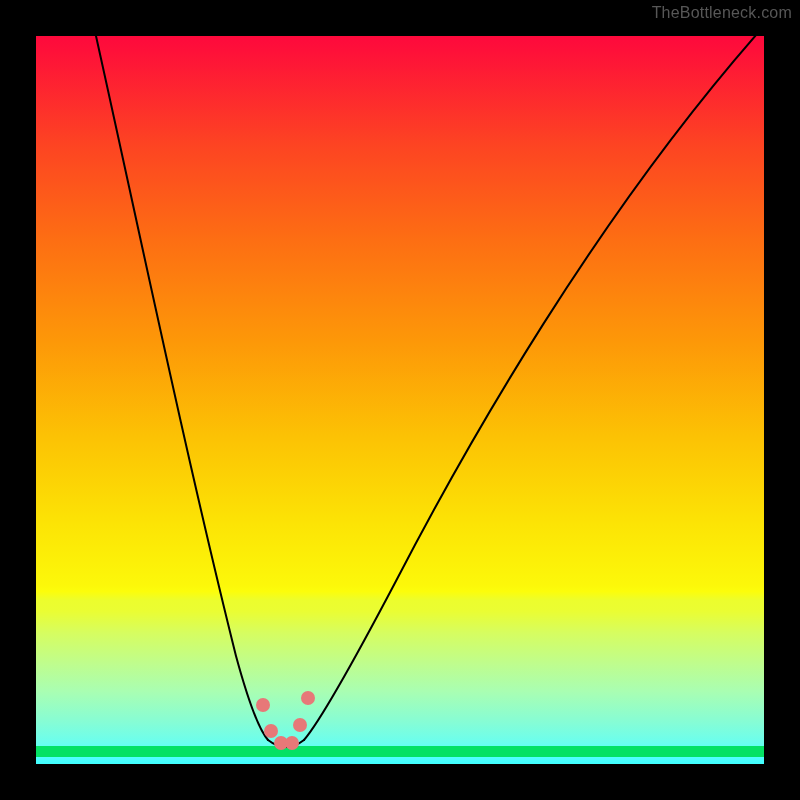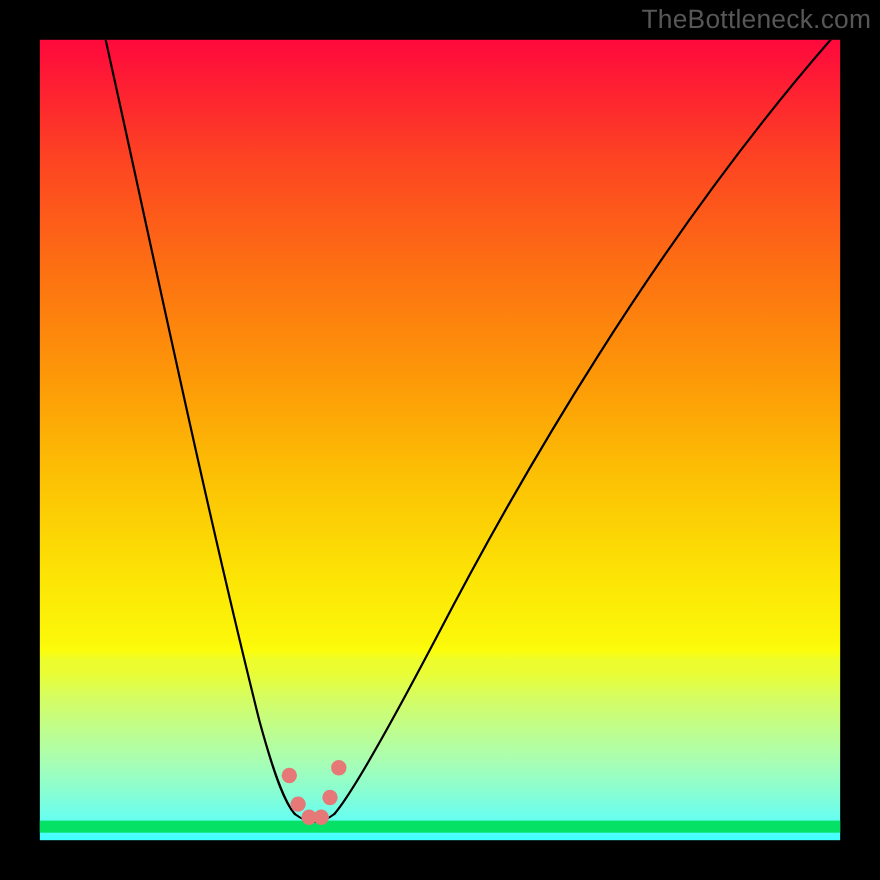--- a/index.html
+++ b/index.html
@@ -1,17 +1,17 @@
 <!DOCTYPE html>
 <html><head>
 <meta charset="utf-8">
 <style>
 html,body{margin:0;padding:0;width:800px;height:800px;background:#fff;overflow:hidden;font-family:Arial,Helvetica,sans-serif}
 .wrap{position:relative;width:800px;height:800px;background:#000}
-.watermark{position:absolute;top:4px;right:8px;color:#575757;font-size:24px;font-weight:400;z-index:20;letter-spacing:0.2px}
+.watermark{position:absolute;top:4px;right:8px;color:#575757;font-size:16px;font-weight:400;z-index:20;letter-spacing:0.2px}
 .plot{position:absolute;left:36px;top:36px;width:728px;height:728px;overflow:hidden}
 .gradient{position:absolute;inset:0;background:linear-gradient(to bottom,
   #fe093c 0%,
   #fe1039 2%,
   #fd4422 15%,
   #fd6e13 28%,
   #fd9808 42%,
   #fcc204 55%,
   #fce405 67%,
   #fcf80a 75.5%,

